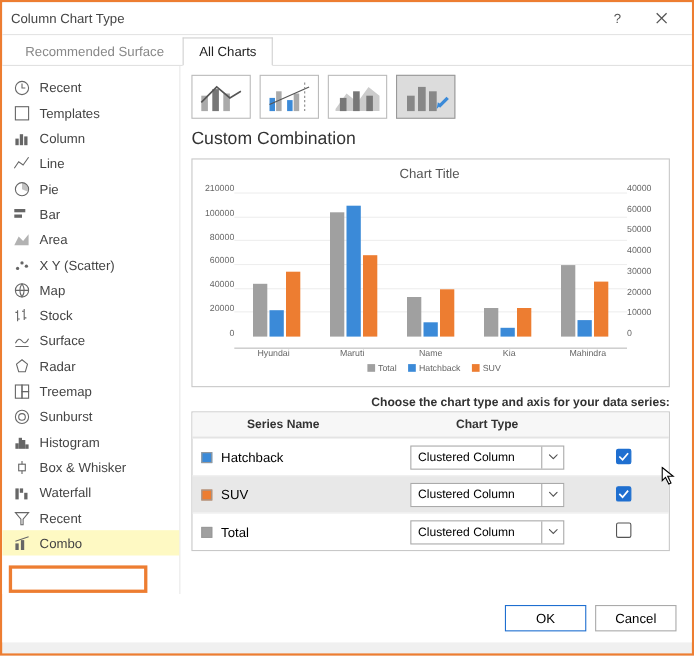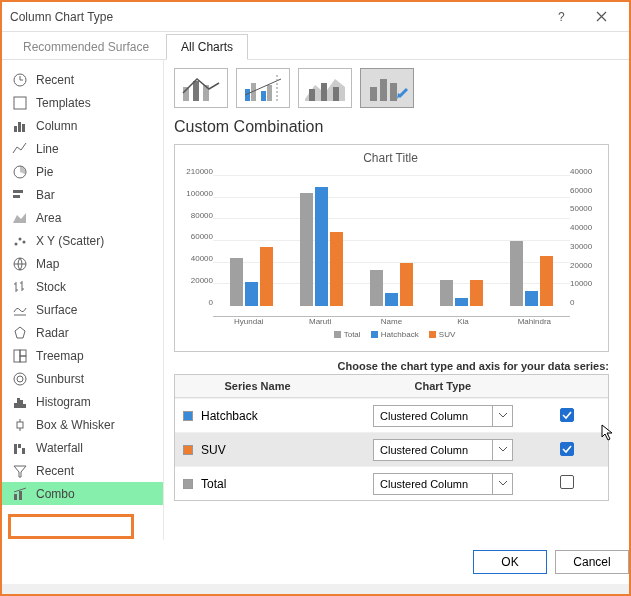--- a/index.html
+++ b/index.html
@@ -8,21 +8,21 @@
 .titlebar .title { font-size: 12px; color: #444; }
 .titlebar .spacer { flex: 1; }
 .titlebar .winbtn { width: 40px; height: 28px; display: flex; align-items: center; justify-content: center; color: #444; }
 .tabs { height: 28px; background: #fff; border-bottom: 1px solid #e1e1e1; display: flex; align-items: flex-end; padding-left: 6px; gap: 2px; }
 .tab { padding: 5px 14px; font-size: 12px; color: #888; cursor: pointer; border: 1px solid transparent; position: relative; top: 1px; }
 .tab.active { color: #222; background: #fff; border: 1px solid #d0d0d0; border-bottom: 1px solid #fff; }
 .body { display: flex; height: 480px; background: #fff; }
 .sidebar { width: 162px; border-right: 1px solid #e8e8e8; padding-top: 8px; background: #fff; position: relative; }
 .side-item { height: 23px; display: flex; align-items: center; gap: 8px; padding: 0 10px; font-size: 12px; color: #444; cursor: pointer; }
 .side-item .icon { width: 16px; height: 16px; flex: 0 0 16px; color: #666; }
-.side-item.selected { background: #86efac; }
+.side-item.selected { background: #fef9c3; }
 .combo-hilite { position: absolute; left: 6px; bottom: 1px; width: 126px; height: 25px; border: 3px solid #ED7D31; pointer-events: none; }
 .main { flex: 1; padding: 8px 20px 4px 10px; overflow: hidden; }
 .style-row { display: flex; gap: 8px; margin-bottom: 10px; }
 .style-box { width: 54px; height: 40px; border: 1px solid #bbb; display: flex; align-items: center; justify-content: center; background: #fff; cursor: pointer; }
 .style-box.sel { background: #dcdcdc; border: 1px solid #999; }
 .section-title { font-size: 16px; color: #333; margin: 6px 0 8px 0; }
 .chart-preview { border: 1px solid #c8c8c8; height: 208px; padding: 6px 8px 2px 6px; position: relative; }
 .chart-title { text-align: center; font-size: 12px; color: #555; margin-bottom: 2px; }
 .chart-plot { position: relative; height: 150px; display: flex; }
 .yaxis { display: flex; flex-direction: column; justify-content: space-between; font-size: 8px; color: #666; text-align: right; width: 32px; padding-bottom: 10px; }
@@ -45,21 +45,21 @@
 .col-type { width: 160px; padding: 5px 8px; }
 .col-sec { flex: 1; padding: 5px 0; text-align: center; position: relative; }
 .series-row { display: flex; align-items: center; height: 34px; font-size: 12px; border-top: 1px solid #f0f0f0; }
 .series-row.sel { background: #e8e8e8; }
 .series-row .col-name { display: flex; align-items: center; gap: 8px; }
 .series-sw { width: 10px; height: 10px; border: 0.5px solid #999; }
 .ctype-select { width: 140px; height: 22px; border: 1px solid #aaa; display: flex; align-items: center; padding: 0 6px; font-size: 11px; background: #fff; position: relative; }
 .ctype-select .dd { position: absolute; right: 0; top: 0; width: 20px; height: 100%; border-left: 1px solid #aaa; display: flex; align-items: center; justify-content: center; }
 .chk { width: 14px; height: 14px; border: 1px solid #555; border-radius: 2px; display: inline-flex; align-items: center; justify-content: center; background: #fff; cursor: pointer; }
 .chk.on { background: #1f6fd0; border-color: #1f6fd0; color: #fff; }
-.footer { height: 44px; background: #fff; display: flex; justify-content: flex-end; align-items: center; gap: 8px; }
+.footer { height: 44px; background: #fff; display: flex; justify-content: flex-end; align-items: center; gap: 8px; padding-right: 14px; }
 .btn { min-width: 74px; height: 24px; border: 1px solid #aaa; background: #fff; font-size: 12px; display: flex; align-items: center; justify-content: center; cursor: pointer; }
 .btn.primary { border: 1px solid #1f6fd0; }
 .cursor { position: absolute; width: 16px; height: 18px; pointer-events: none; right: 14px; top: 424px; z-index: 200;}
 </style>
 </head>
 <body>
 
 <div class="titlebar">
   <span class="title">Column Chart Type</span>
   <span class="spacer"></span>

